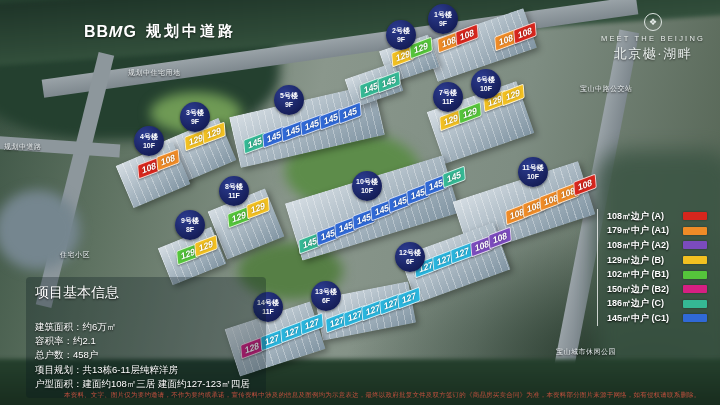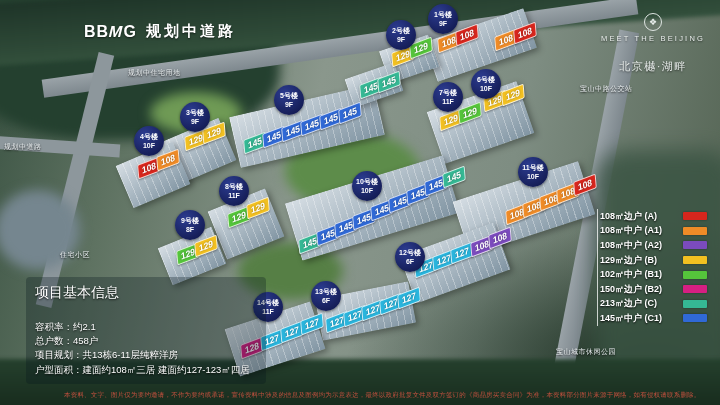--- a/index.html
+++ b/index.html
@@ -27,26 +27,26 @@
   .maplabel{position:absolute;z-index:5;color:#eef3f5;font-size:7px;letter-spacing:.5px;
     text-shadow:0 1px 2px rgba(0,0,0,.95);white-space:nowrap;}
   .hdr-left{position:absolute;left:84px;top:22px;z-index:6;display:flex;align-items:center;gap:9px;color:#fff;}
   .bbmg{font-size:16px;font-weight:900;letter-spacing:1px;text-shadow:0 1px 2px rgba(0,0,0,.6);}
   .bbmg .m{display:inline-block;transform:skewX(-14deg);}
   .cn-name{font-size:15px;font-weight:700;letter-spacing:3px;text-shadow:0 1px 2px rgba(0,0,0,.6);}
   .hdr-right{position:absolute;left:592px;top:13px;width:122px;z-index:6;text-align:center;color:#e9eeec;}
   .emblem{width:18px;height:18px;border:1px solid #dfe5e2;border-radius:50%;margin:0 auto 3px;
     display:flex;align-items:center;justify-content:center;font-size:9px;line-height:1;}
   .meet{font-size:7.5px;letter-spacing:2.2px;white-space:nowrap;text-shadow:0 1px 2px rgba(0,0,0,.6);}
-  .sub{font-size:11px;letter-spacing:1.5px;margin-top:16px;text-shadow:0 1px 2px rgba(0,0,0,.6);font-family:Liberation Serif, serif;}
+  .sub{font-size:13px;letter-spacing:1.5px;margin-top:2px;text-shadow:0 1px 2px rgba(0,0,0,.6);font-family:Liberation Serif, serif;}
   .info-panel{position:absolute;left:26px;top:277px;z-index:6;width:240px;padding:7px 9px;
     background:rgba(8,22,30,.30);border-radius:4px;color:#fff;}
   .pi-title{font-size:14px;font-weight:normal;margin-bottom:18px;text-shadow:0 1px 2px rgba(0,0,0,.85);}
   .pi-line{font-size:9.5px;line-height:14.2px;white-space:nowrap;text-shadow:0 1px 2px rgba(0,0,0,.85);}
-  .legend{position:absolute;left:597px;top:209px;z-index:6;width:110px;padding-left:2px;
+  .legend{position:absolute;left:597px;top:209px;z-index:6;width:110px;padding-left:9px;
     border-left:1px solid rgba(255,255,255,.75);}
   .lg-row{display:flex;align-items:center;justify-content:space-between;height:14.6px;gap:6px;}
   .lg-label{font-size:9px;font-weight:bold;color:#fff;white-space:nowrap;text-shadow:0 1px 2px rgba(0,0,0,.9);}
   .lg-swatch{width:24px;height:8px;border-radius:1px;box-shadow:0 0 2px rgba(0,0,0,.45);flex:0 0 auto;}
   .disclaimer{position:absolute;left:64px;bottom:5px;z-index:6;font-size:6.5px;color:#c0503e;
     white-space:nowrap;letter-spacing:.2px;}
 </style>
 </head>
 <body>
 
@@ -207,55 +207,56 @@
 
   <div class="hdr-right">
     <div class="emblem">❖</div>
     <div class="meet">MEET THE BEIJING</div>
     <div class="sub">北京樾·湖畔</div>
   </div>
 
   <div class="info-panel">
     <div class="pi-title">项目基本信息</div>
     <div id="pi-lines">
+        <div class="pi-line">建筑面积：约6万㎡</div>
         <div class="pi-line">容积率：约2.1</div>
         <div class="pi-line">总户数：458户</div>
         <div class="pi-line">项目规划：共13栋6-11层纯粹洋房</div>
         <div class="pi-line">户型面积：建面约108㎡三居  建面约127-123㎡四居</div>
       </div>
   </div>
 
   <div class="legend">
     <div id="legend-rows">
         <div class="lg-row">
           <span class="lg-label">108㎡边户 (A)</span>
           <span class="lg-swatch" style="background: rgb(215, 38, 29);"></span>
         </div>
         <div class="lg-row">
-          <span class="lg-label">108㎡中户 (A1)</span>
+          <span class="lg-label">179㎡中户 (A1)</span>
           <span class="lg-swatch" style="background: rgb(239, 139, 39);"></span>
         </div>
         <div class="lg-row">
           <span class="lg-label">108㎡中户 (A2)</span>
           <span class="lg-swatch" style="background: rgb(123, 75, 189);"></span>
         </div>
         <div class="lg-row">
           <span class="lg-label">129㎡边户 (B)</span>
           <span class="lg-swatch" style="background: rgb(242, 192, 33);"></span>
         </div>
         <div class="lg-row">
           <span class="lg-label">102㎡中户 (B1)</span>
           <span class="lg-swatch" style="background: rgb(85, 196, 59);"></span>
         </div>
         <div class="lg-row">
           <span class="lg-label">150㎡边户 (B2)</span>
           <span class="lg-swatch" style="background: rgb(214, 31, 130);"></span>
         </div>
         <div class="lg-row">
-          <span class="lg-label">213㎡边户 (C)</span>
+          <span class="lg-label">186㎡边户 (C)</span>
           <span class="lg-swatch" style="background: rgb(53, 184, 148);"></span>
         </div>
         <div class="lg-row">
           <span class="lg-label">145㎡中户 (C1)</span>
           <span class="lg-swatch" style="background: rgb(48, 105, 214);"></span>
         </div>
       </div>
   </div>
 
   <div class="disclaimer">本资料、文字、图片仅为要约邀请，不作为要约或承诺，宣传资料中涉及的信息及图例均为示意表达，最终以政府批复文件及双方签订的《商品房买卖合同》为准，本资料部分图片来源于网络，如有侵权请联系删除。</div>

